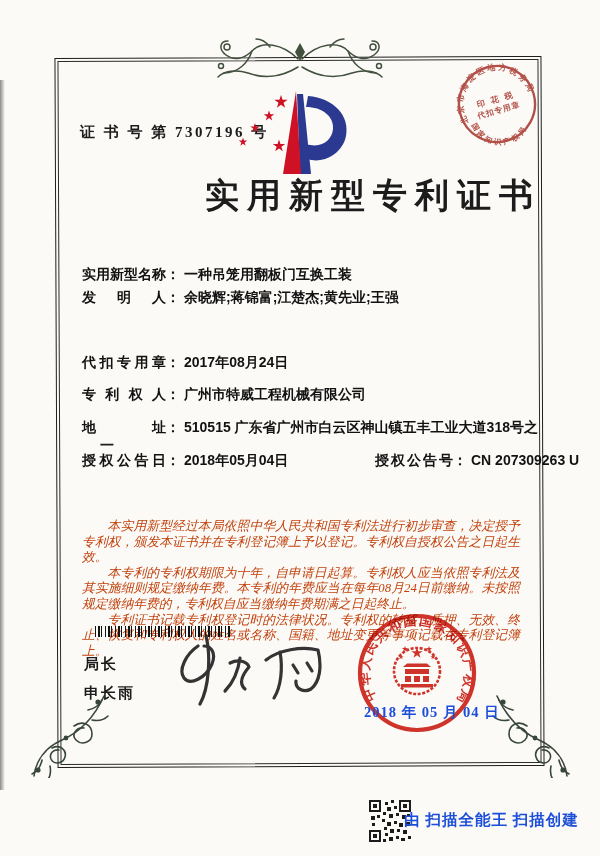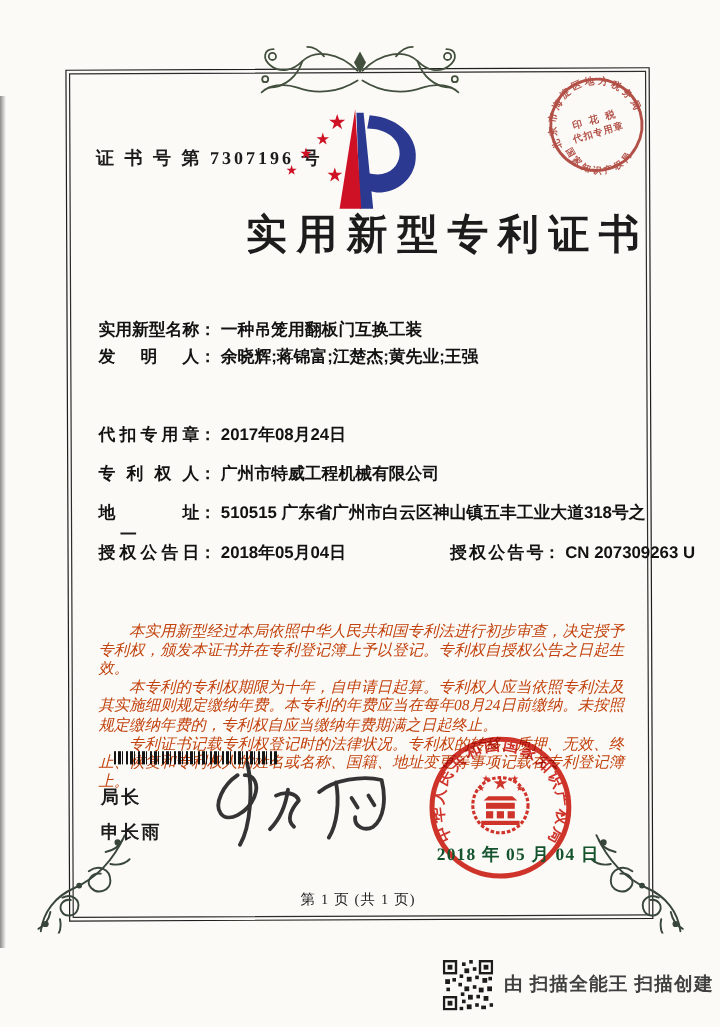--- a/index.html
+++ b/index.html
@@ -29,32 +29,32 @@
   .barcode{position:absolute;left:95px;top:626px;width:136px;height:11px;
         background:repeating-linear-gradient(90deg,#141414 0 1.5px,transparent 1.5px 3px,
         #141414 3px 5.5px,transparent 5.5px 6.5px,#141414 6.5px 7.5px,transparent 7.5px 10px);}
   .officer-title{position:absolute;left:84px;top:655px;font-family:"Liberation Sans",sans-serif;
         font-size:15px;font-weight:bold;letter-spacing:2px;}
   .officer-name{position:absolute;left:84px;top:684px;font-family:"Liberation Sans",sans-serif;
         font-size:15px;font-weight:bold;letter-spacing:2px;text-align:center;}
   .signature{position:absolute;left:168px;top:630px;}
   .seal{position:absolute;left:355px;top:611px;opacity:.92;mix-blend-mode:multiply;}
   .seal-date{position:absolute;left:364px;top:703px;font-size:14.5px;font-weight:bold;
-        letter-spacing:1px;color:#14532d;z-index:5;white-space:nowrap;}
+        letter-spacing:1px;color:#1d4ed8;z-index:5;white-space:nowrap;}
   .page-num{position:absolute;left:56px;top:741px;width:485px;text-align:center;
         font-size:12px;letter-spacing:1px;}
   .tax-stamp{position:absolute;left:455px;top:62px;transform:rotate(-16deg);opacity:.88;z-index:6;}
   .top-ornament{position:absolute;left:208px;top:35px;}
   .corner-orn{position:absolute;}
   .corner-left{left:28px;top:692px;}
   .corner-right{left:491px;top:692px;transform:scaleX(-1);}
   .logo{position:absolute;left:232px;top:86px;}
   .qr{position:absolute;left:369px;top:800px;}
-  .scan-text{position:absolute;left:420px;top:810px;font-size:15.5px;font-weight:bold;
-        letter-spacing:1px;color:#404040;white-space:nowrap;}
+  .scan-text{position:absolute;left:404px;top:810px;font-size:15.5px;font-weight:bold;
+        letter-spacing:1px;color:#1d4ed8;white-space:nowrap;}
 </style>
 </head>
 <body>
 
 <div class="page">
 
   <div class="edge-left"></div>
 
   <div class="frame"></div>
 
@@ -190,21 +190,20 @@
       <rect x="50" y="58" width="24" height="5"></rect>
       <rect x="50" y="65" width="6" height="6"></rect>
       <rect x="59" y="65" width="6" height="6"></rect>
       <rect x="68" y="65" width="6" height="6"></rect>
       <rect x="46" y="73" width="32" height="3.5"></rect>
     </g>
   </svg>
 
   <div class="seal-date">2018 年 05 月 04 日</div>
 
-  <div class="page-num">第 1 页 (共 1 页)</div>
 
   <svg class="tax-stamp" width="84" height="84" viewBox="0 0 84 84">
     <defs>
       <path id="tp1" d="M10.2,54 A34,34 0 1 1 73.8,54" fill="none"></path>
       <path id="tp2" d="M12,53 A30,30 0 0 0 72,53" fill="none"></path>
     </defs>
     <circle cx="42" cy="42" r="38" fill="none" stroke="#a8392f" stroke-width="2.4"></circle>
     <text font-family="Liberation Serif,serif" font-size="8" font-weight="bold" fill="#a8392f" letter-spacing="2.6">
       <textPath href="#tp1" startOffset="2">北京市海淀区地方税务局</textPath>
     </text>

